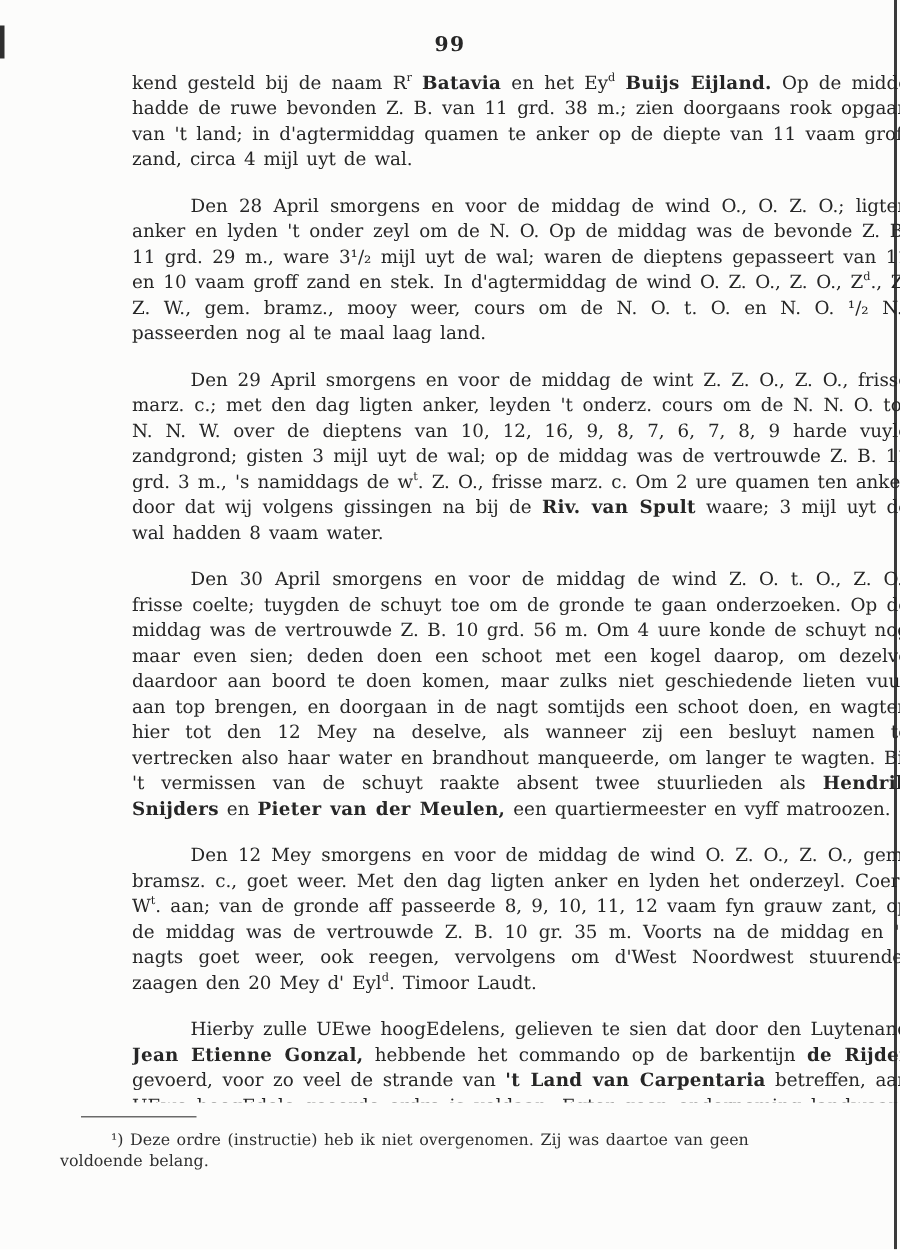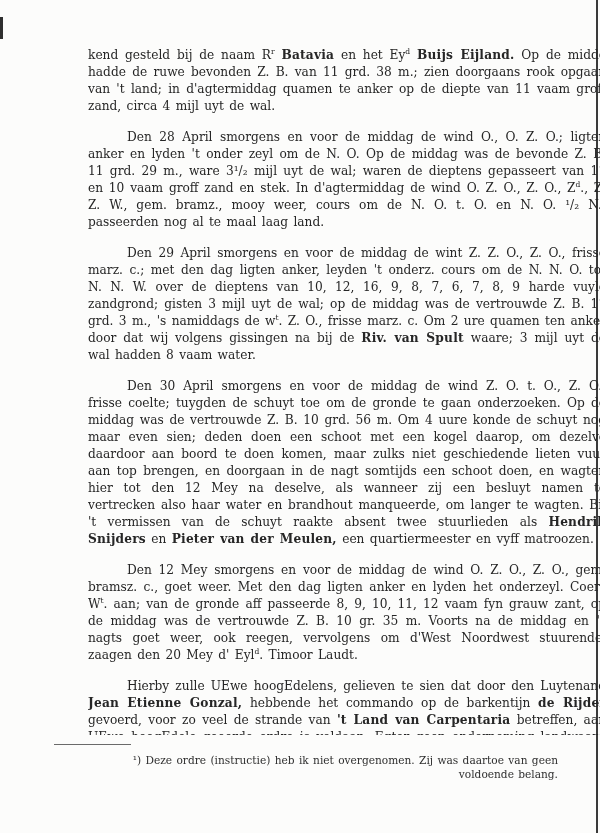--- a/index.html
+++ b/index.html
@@ -36,21 +36,20 @@
   }
   .para + .para { margin-top: 14px; }
   .para.indent { text-indent: 39px; }
   .b { font-weight: bold; letter-spacing: 0.2px; }
   sup { font-size: 0.62em; line-height: 0; vertical-align: super; }
   .footnote-block {
     position: absolute;
     left: 40px; top: 737px;
     width: 518px; height: 96px;
     background: #fcfcfb;
-    text-align: right;
   }
   .footnote-rule {
     width: 77px; height: 1px;
     background: #6a6a6a;
     margin: 7px 0 0 14px;
   }
   .footnote-text {
     margin-top: 8px;
     font-size: 10.6px;
     line-height: 14px;
@@ -70,20 +69,21 @@
     width: 3px; height: 22px;
     background: #2f2f2f;
   }
 </style>
 </head>
 <body>
 
 <div class="page">
   <div class="edge-left-mark"></div>
   <div class="edge-right"></div>
+  <div class="page-number">99</div>
   <div class="body-text">
       <p class="para"><span>kend gesteld bij de naam R</span><sup>r</sup><span> </span><span class="b">Batavia</span><span> en het Ey</span><sup>d</sup><span> </span><span class="b">Buijs Eijland.</span><span> Op de midde hadde de ruwe bevonden Z. B. van 11 grd. 38 m.; zien doorgaans rook opgaan van 't land; in d'agtermiddag quamen te anker op de diepte van 11 vaam groff zand, circa 4 mijl uyt de wal.</span></p>
       <p class="para indent"><span>Den 28 April smorgens en voor de middag de wind O., O. Z. O.; ligten anker en lyden 't onder zeyl om de N. O. Op de middag was de bevonde Z. B. 11 grd. 29 m., ware 3¹/₂ mijl uyt de wal; waren de dieptens gepasseert van 11 en 10 vaam groff zand en stek. In d'agtermiddag de wind O. Z. O., Z. O., Z</span><sup>d</sup><span>., Z. Z. W., gem. bramz., mooy weer, cours om de N. O. t. O. en N. O. ¹/₂ N.; passeerden nog al te maal laag land.</span></p>
       <p class="para indent"><span>Den 29 April smorgens en voor de middag de wint Z. Z. O., Z. O., frisse marz. c.; met den dag ligten anker, leyden 't onderz. cours om de N. N. O. tot N. N. W. over de dieptens van 10, 12, 16, 9, 8, 7, 6, 7, 8, 9 harde vuyle zandgrond; gisten 3 mijl uyt de wal; op de middag was de vertrouwde Z. B. 11 grd. 3 m., 's namiddags de w</span><sup>t</sup><span>. Z. O., frisse marz. c. Om 2 ure quamen ten anker door dat wij volgens gissingen na bij de </span><span class="b">Riv. van Spult</span><span> waare; 3 mijl uyt de wal hadden 8 vaam water.</span></p>
       <p class="para indent"><span>Den 30 April smorgens en voor de middag de wind Z. O. t. O., Z. O., frisse coelte; tuygden de schuyt toe om de gronde te gaan onderzoeken. Op de middag was de vertrouwde Z. B. 10 grd. 56 m. Om 4 uure konde de schuyt nog maar even sien; deden doen een schoot met een kogel daarop, om dezelve daardoor aan boord te doen komen, maar zulks niet geschiedende lieten vuur aan top brengen, en doorgaan in de nagt somtijds een schoot doen, en wagten hier tot den 12 Mey na deselve, als wanneer zij een besluyt namen te vertrecken also haar water en brandhout manqueerde, om langer te wagten. Bij 't vermissen van de schuyt raakte absent twee stuurlieden als </span><span class="b">Hendrik Snijders</span><span> en </span><span class="b">Pieter van der Meulen,</span><span> een quartiermeester en vyff matroozen.</span></p>
       <p class="para indent"><span>Den 12 Mey smorgens en voor de middag de wind O. Z. O., Z. O., gem. bramsz. c., goet weer. Met den dag ligten anker en lyden het onderzeyl. Coers W</span><sup>t</sup><span>. aan; van de gronde aff passeerde 8, 9, 10, 11, 12 vaam fyn grauw zant, op de middag was de vertrouwde Z. B. 10 gr. 35 m. Voorts na de middag en 's nagts goet weer, ook reegen, vervolgens om d'West Noordwest stuurende, zaagen den 20 Mey d' Eyl</span><sup>d</sup><span>. Timoor Laudt.</span></p>
       <p class="para indent"><span>Hierby zulle UEwe hoogEdelens, gelieven te sien dat door den Luytenand </span><span class="b">Jean Etienne Gonzal,</span><span> hebbende het commando op de barkentijn </span><span class="b">de Rijder</span><span> gevoerd, voor zo veel de strande van </span><span class="b">'t Land van Carpentaria</span><span> betreffen, aan UEwe hoogEdele geeerde ordre is voldaan. Egter geen onderneming landwaard en is geschiet, gelijk UEwe hoog Edelens ordre ¹) dicteerde, alsmede geen landing op de Kust van </span></p>
     </div>
   <div class="footnote-block">
     <div class="footnote-rule"></div>

